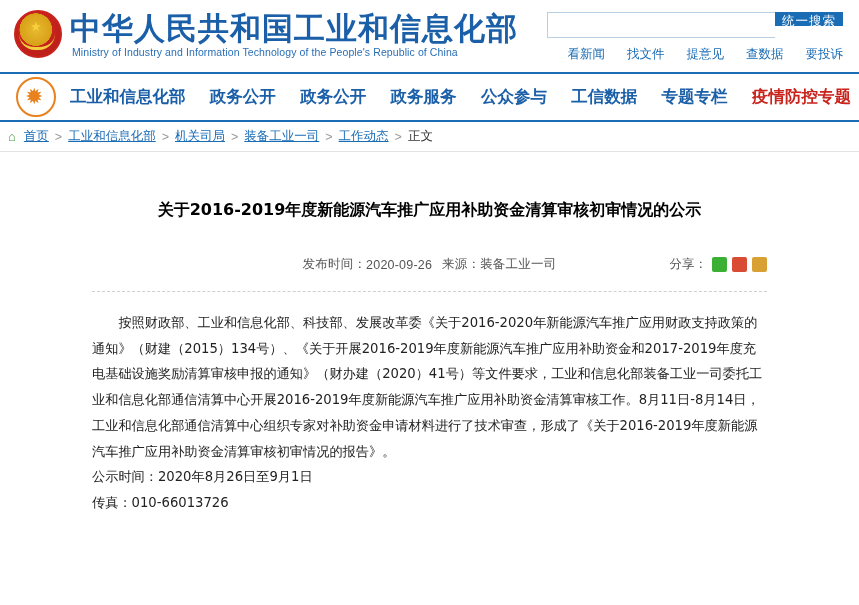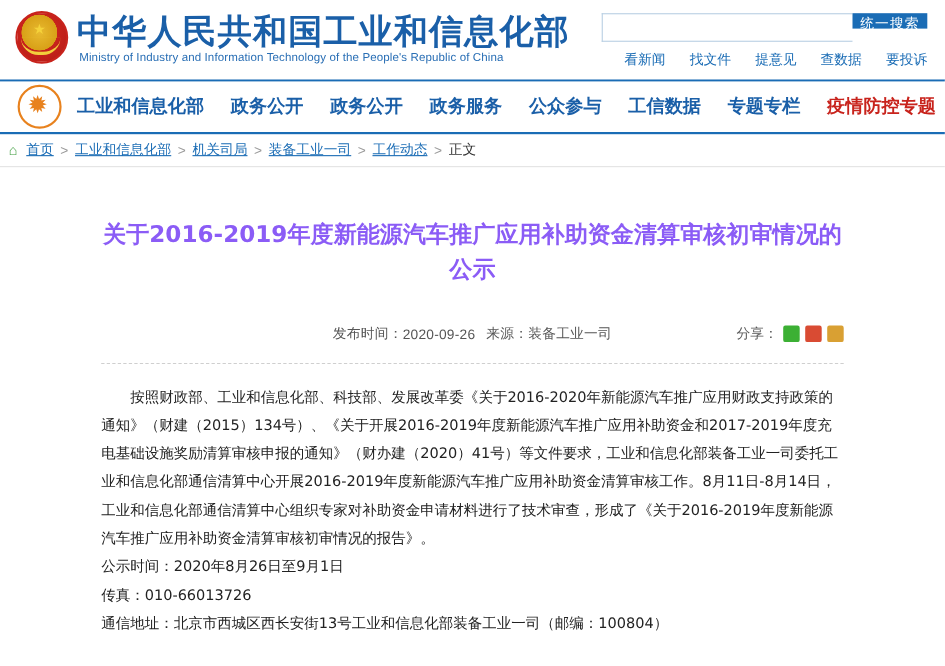--- a/index.html
+++ b/index.html
@@ -181,23 +181,23 @@
   }
   .breadcrumb .sep { color: #999; }
   .breadcrumb .current { color: #333; }
 
   
   .article {
     padding: 0 92px;
   }
   .article-title {
     text-align: center;
-    font-size: 21px;
+    font-size: 16px;
     font-weight: bold;
-    color: #8b5cf6;
+    color: #000000;
     line-height: 1.5;
     padding: 46px 0 34px;
     font-family: "DejaVu Sans", "Liberation Sans", sans-serif;
   }
   .meta-row {
     display: flex;
     justify-content: center;
     align-items: center;
     font-size: 12.5px;
     color: #555;
@@ -312,16 +312,15 @@
       <span class="share-icon qq"></span>
     </span>
   </div>
 
   <div class="divider"></div>
 
   <div class="body-text">
     <p class="indent">按照财政部、工业和信息化部、科技部、发展改革委《关于2016-2020年新能源汽车推广应用财政支持政策的通知》（财建（2015）134号）、《关于开展2016-2019年度新能源汽车推广应用补助资金和2017-2019年度充电基础设施奖励清算审核申报的通知》（财办建（2020）41号）等文件要求，工业和信息化部装备工业一司委托工业和信息化部通信清算中心开展2016-2019年度新能源汽车推广应用补助资金清算审核工作。8月11日-8月14日，工业和信息化部通信清算中心组织专家对补助资金申请材料进行了技术审查，形成了《关于2016-2019年度新能源汽车推广应用补助资金清算审核初审情况的报告》。</p>
     <p>公示时间：2020年8月26日至9月1日</p>
     <p>传真：010-66013726</p>
-    <p>通信地址：北京市西城区西长安街13号工业和信息化部装备工业一司（邮编：100804）</p>
 
   </div>
 </div>
 
 </body></html>

